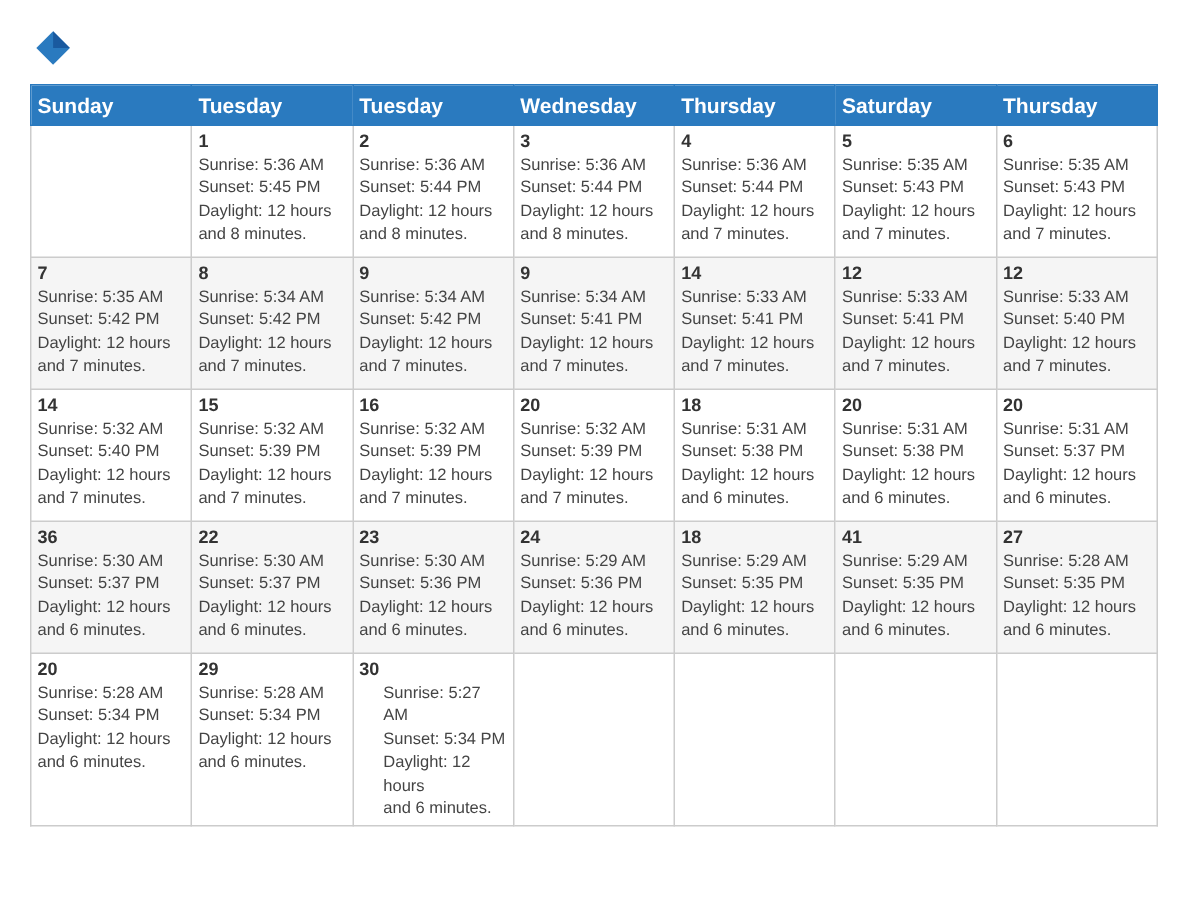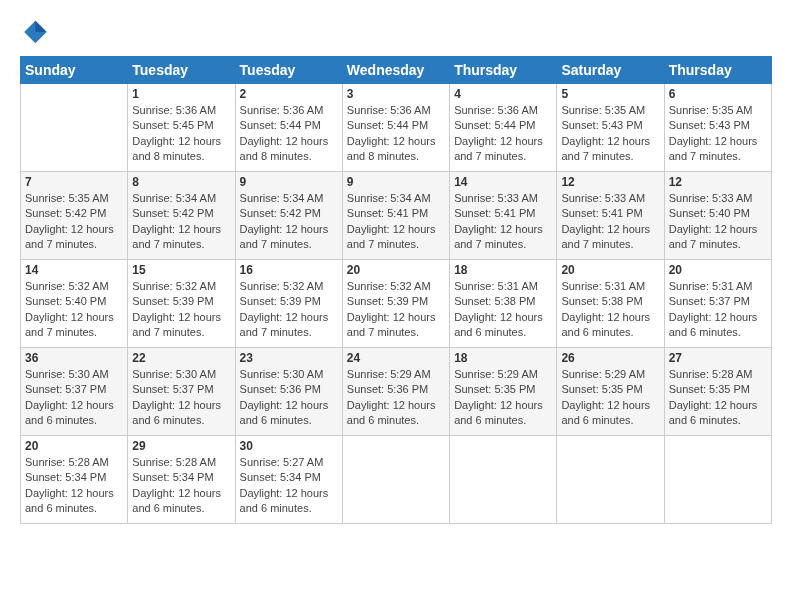--- a/index.html
+++ b/index.html
@@ -313,21 +313,21 @@
 and 6 minutes.</div>
           </td>
           <td>
             <span class="day-number">18</span>
             <div class="day-info" style="white-space: pre-line;">Sunrise: 5:29 AM
 Sunset: 5:35 PM
 Daylight: 12 hours
 and 6 minutes.</div>
           </td>
           <td>
-            <span class="day-number">26</span>
+            <span class="day-number">41</span>
             <div class="day-info" style="white-space: pre-line;">Sunrise: 5:29 AM
 Sunset: 5:35 PM
 Daylight: 12 hours
 and 6 minutes.</div>
           </td>
           <td>
             <span class="day-number">27</span>
             <div class="day-info" style="white-space: pre-line;">Sunrise: 5:28 AM
 Sunset: 5:35 PM
 Daylight: 12 hours
@@ -344,21 +344,21 @@
           </td>
           <td>
             <span class="day-number">29</span>
             <div class="day-info" style="white-space: pre-line;">Sunrise: 5:28 AM
 Sunset: 5:34 PM
 Daylight: 12 hours
 and 6 minutes.</div>
           </td>
           <td>
             <span class="day-number">30</span>
-            <div class="day-info" style="white-space: pre-line;">Sunrise: 5:27 AM
+            <div class="day-info" style="white-space: pre-line; margin-left: 16px;">Sunrise: 5:27 AM
 Sunset: 5:34 PM
 Daylight: 12 hours
 and 6 minutes.</div>
           </td>
           <td class="empty-cell"></td>
           <td class="empty-cell"></td>
           <td class="empty-cell"></td>
           <td class="empty-cell"></td>
         </tr>
       </tbody>

